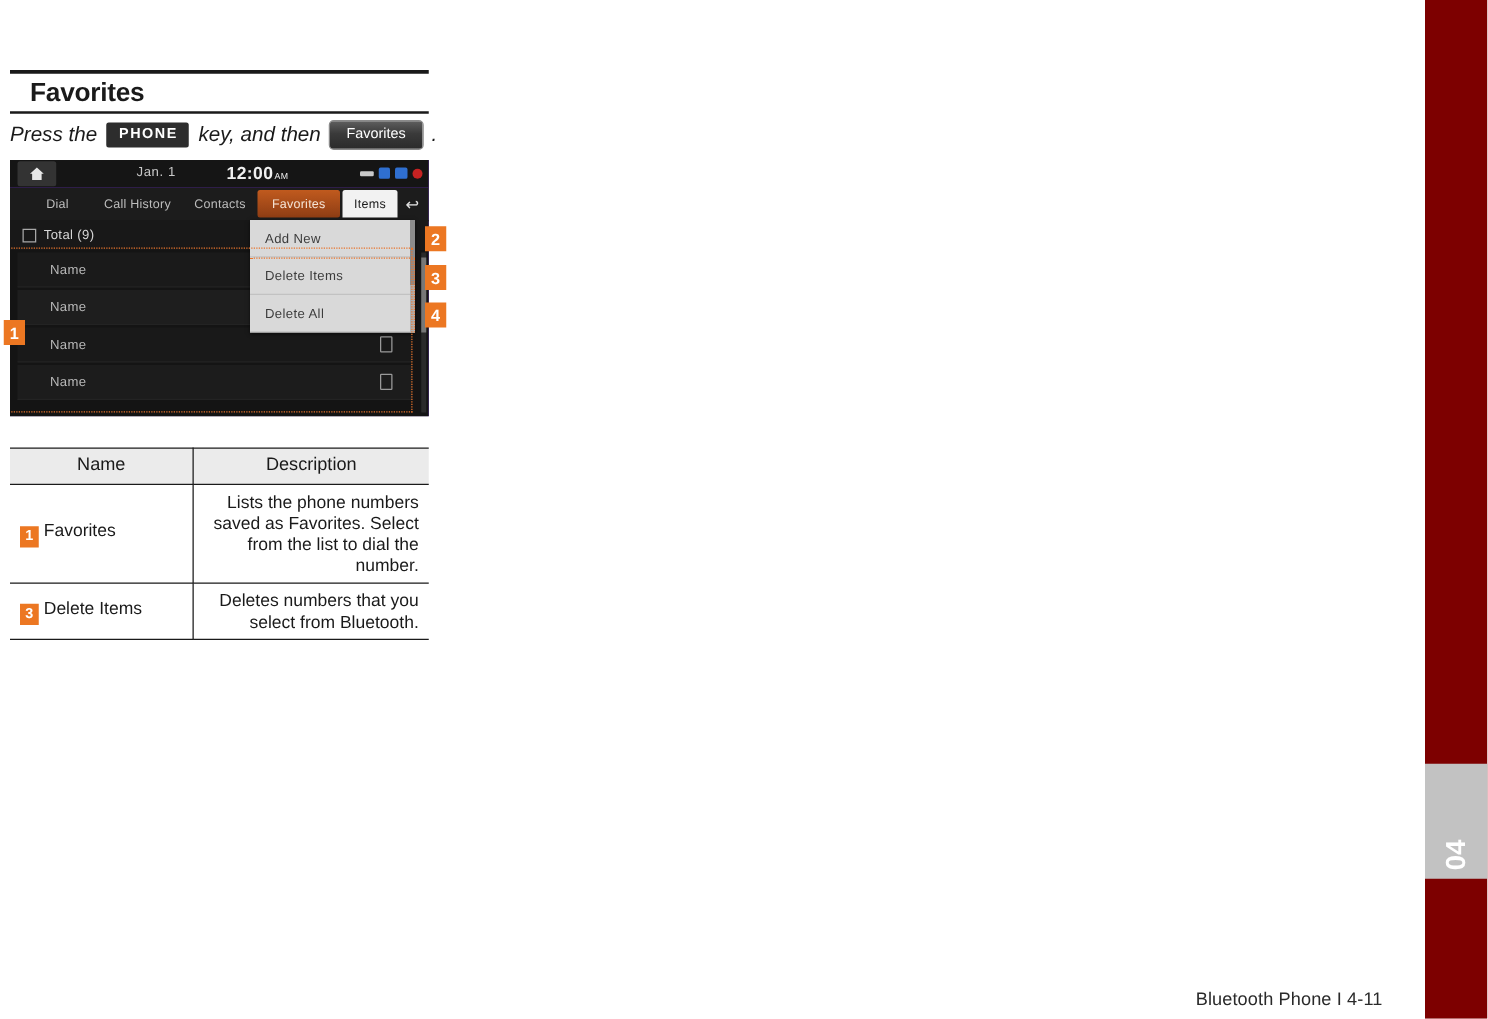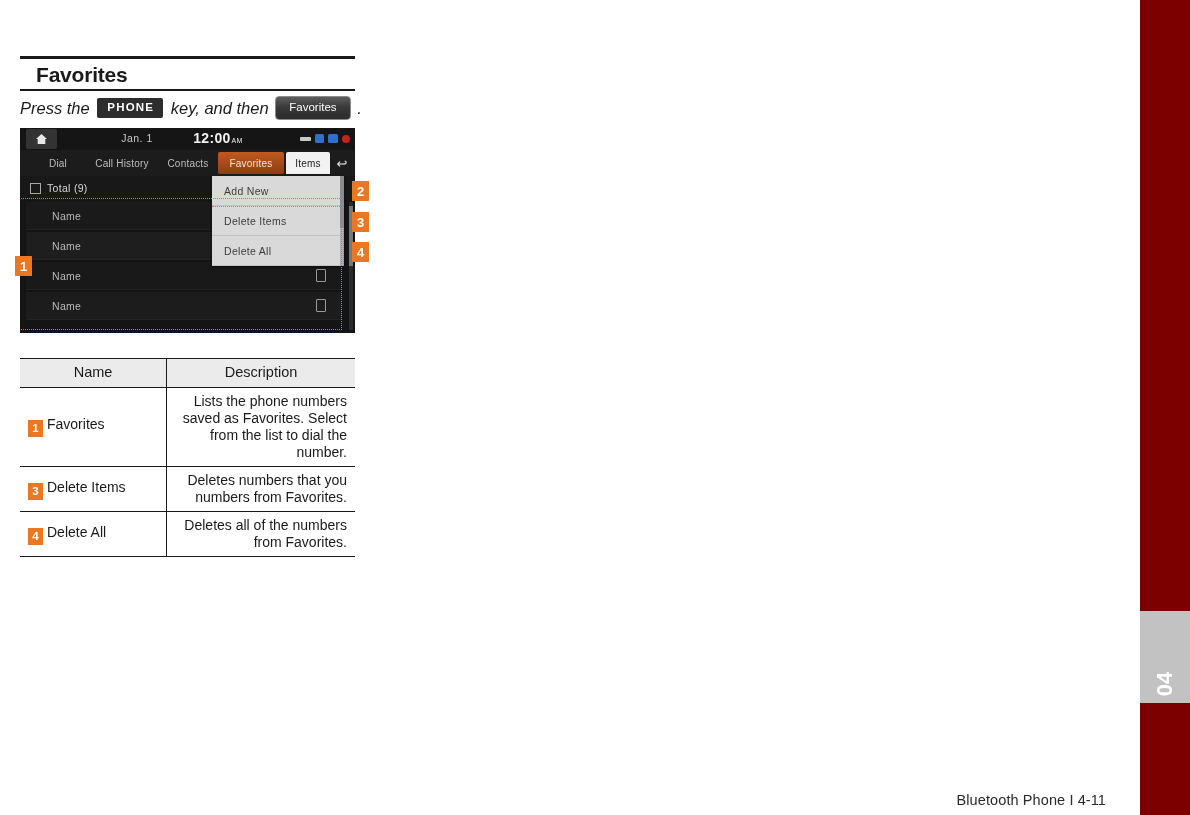--- a/index.html
+++ b/index.html
@@ -48,21 +48,20 @@
     line-height: 1;
   }
 
   
   .page {
     position: absolute;
     left: 8px;
     top: 0;
     width: 1090px;
     height: 650px;
-    margin-left: 12px;
   }
 
   
   .heading-block {
     position: absolute;
     left: 0px;
     top: 56px;
     width: 335px;
   }
   .rule-top {
@@ -562,26 +561,20 @@
       <tr>
         <td class="name-cell">
           <span class="row-badge">1</span><span>Favorites</span>
         </td>
         <td class="desc-cell">Lists the phone numbers saved as Favorites. Select from the list to dial the number.</td>
       </tr>
       <tr>
         <td class="name-cell">
           <span class="row-badge">3</span><span>Delete Items</span>
         </td>
-        <td class="desc-cell">Deletes numbers that you numbers from Favorites.</td>
-      </tr>
-      <tr>
-        <td class="name-cell">
-          <span class="row-badge">4</span><span>Delete All</span>
-        </td>
-        <td class="desc-cell">Deletes all of the numbers from Favorites.</td>
+        <td class="desc-cell">Deletes numbers that you select from Bluetooth.</td>
       </tr>
     </tbody>
   </table>
 
 </div>
 
 <div class="footer">Bluetooth Phone I 4-11</div>
 
 </body></html>

